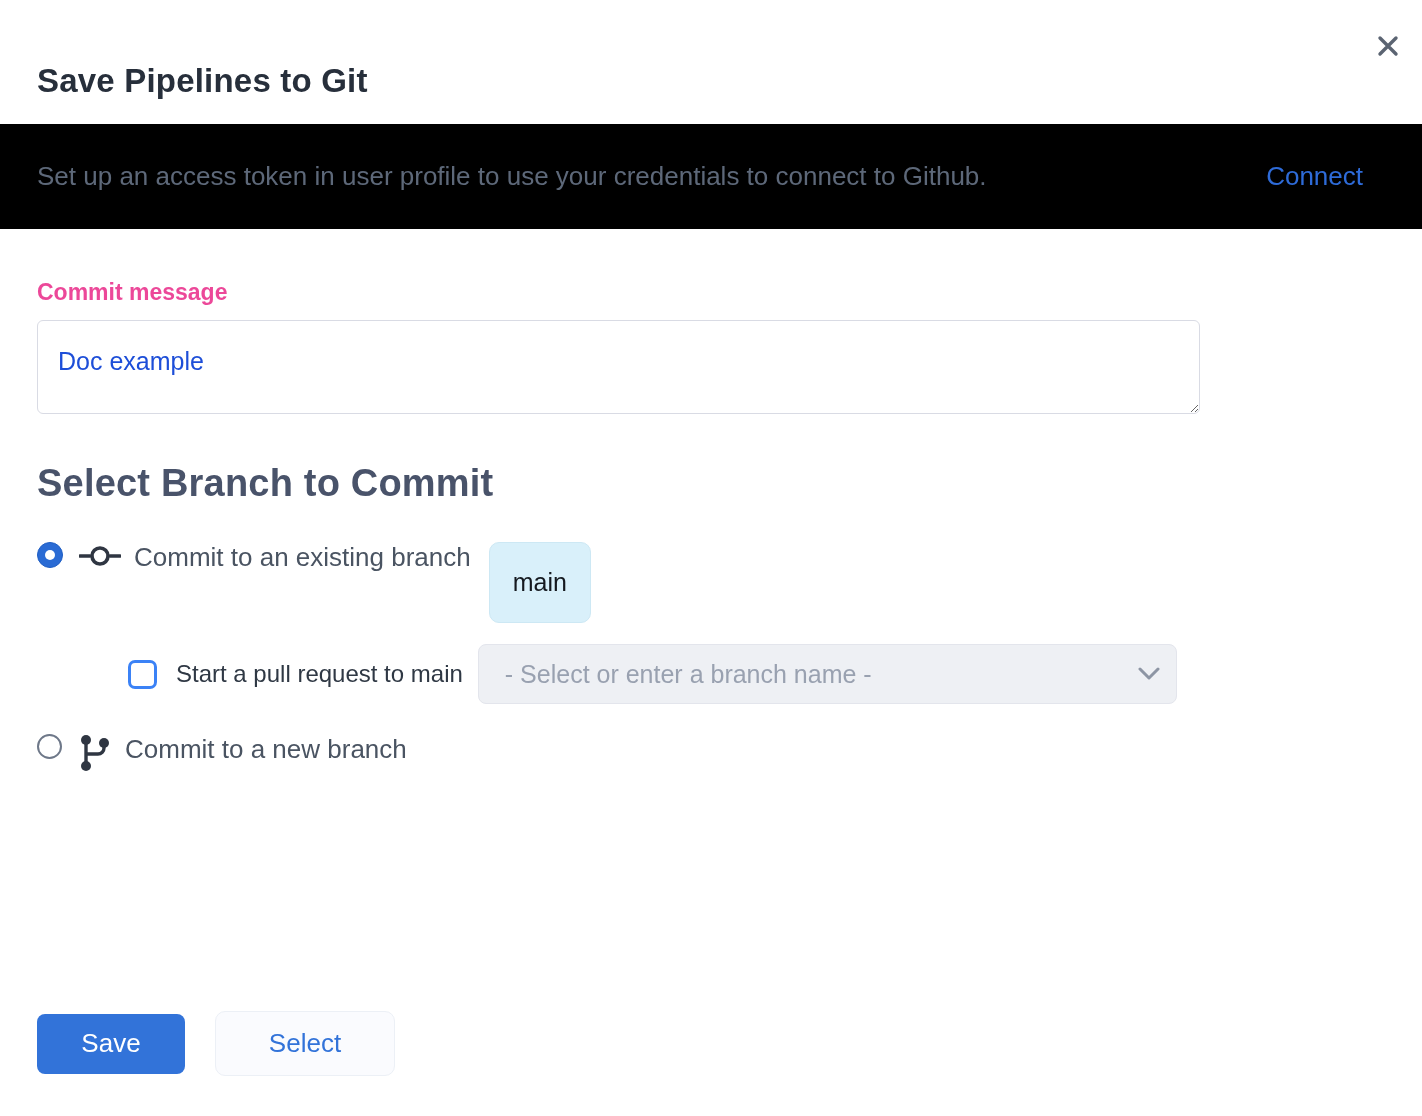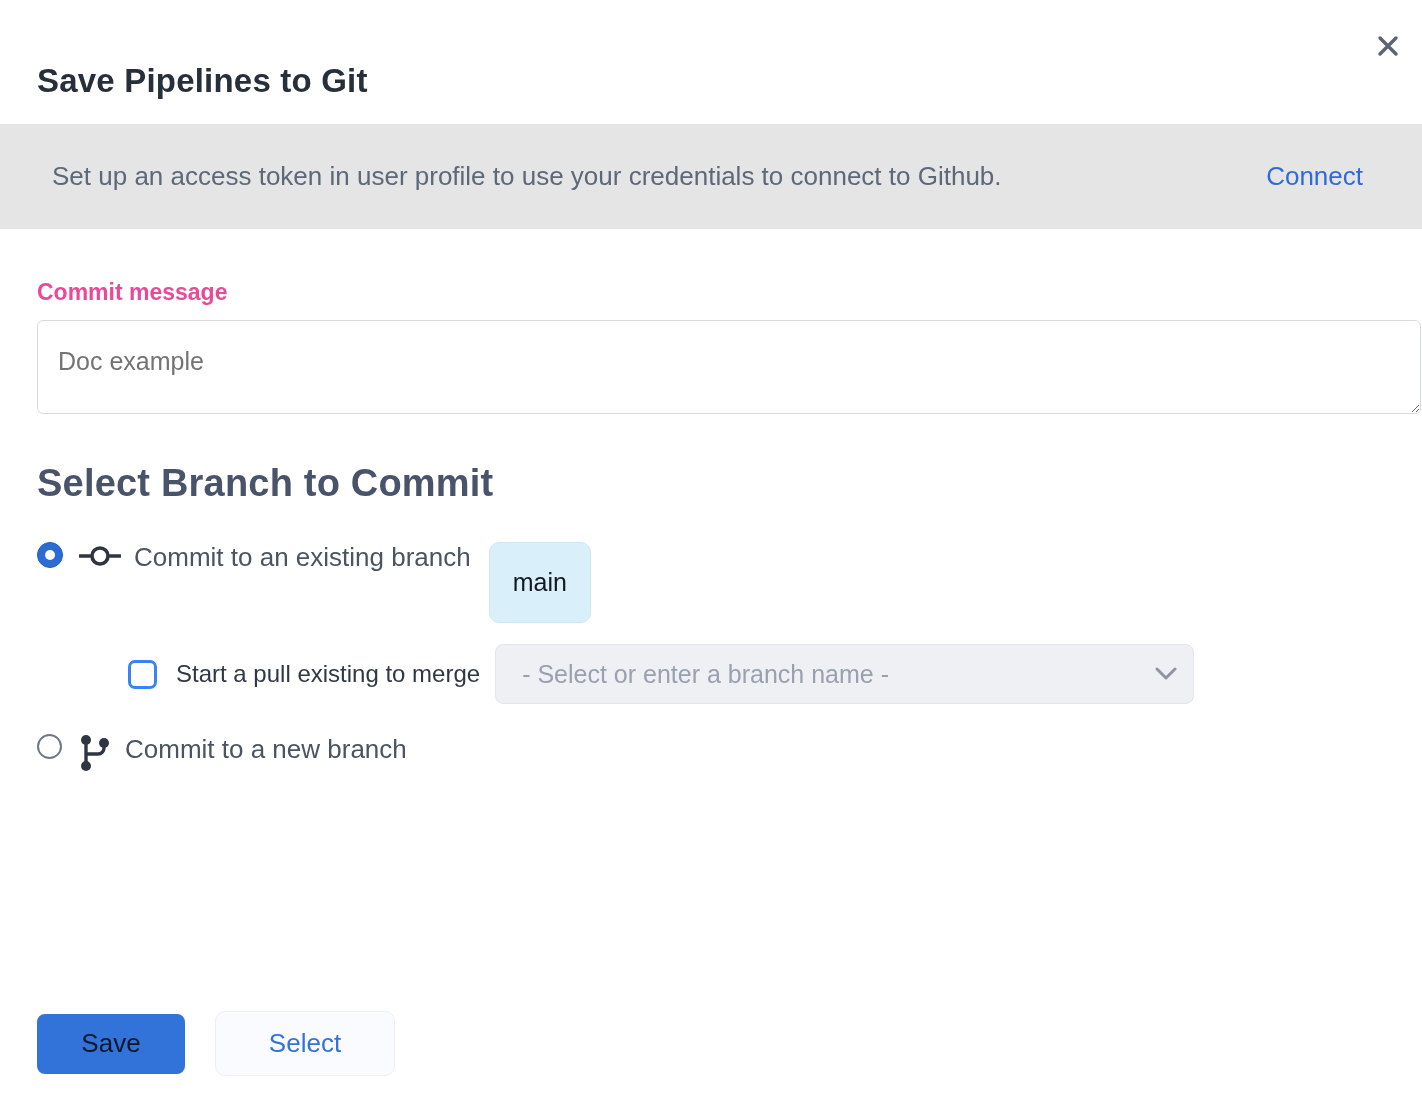--- a/index.html
+++ b/index.html
@@ -28,25 +28,25 @@
     margin: 62px 37px 0 37px;
     font-size: 33px;
     font-weight: 700;
     color: #272f3b;
     letter-spacing: 0.2px;
   }
   .banner {
     margin-top: 24px;
     width: 100%;
     height: 105px;
-    background: #e5e5e5;
+    background: #000000;
     display: flex;
     align-items: center;
     justify-content: space-between;
-    padding: 0 59px 0 52px;
+    padding: 0 59px 0 37px;
   }
   .banner-message {
     font-size: 26px;
     color: #5d6879;
   }
   .banner-action {
     font-size: 26px;
     color: #2e6bd8;
     text-decoration: none;
     cursor: pointer;
@@ -55,28 +55,28 @@
   .content { padding: 0 42px 0 37px; }
   .field-label {
     margin-top: 50px;
     font-size: 23px;
     font-weight: 700;
     color: #ec4899;
   }
   .commit-textarea {
     display: block;
     margin-top: 14px;
-    width: 1384px;
+    width: 1163px;
     height: 94px;
     border: 1px solid #d9dbe4;
     border-radius: 6px;
     padding: 24px 20px;
     font-family: "Liberation Sans", "DejaVu Sans", sans-serif;
     font-size: 25px;
-    color: #737373;
+    color: #1d4ed8;
     resize: both;
     outline: none;
     line-height: 1.3;
   }
   .section-heading {
     margin-top: 48px;
     font-size: 38px;
     font-weight: 700;
     color: #49536a;
     letter-spacing: 0.2px;
@@ -188,21 +188,21 @@
     font-size: 26px;
     cursor: pointer;
     display: flex;
     align-items: center;
     justify-content: center;
   }
   .btn-save {
     width: 148px;
     height: 60px;
     background: #3273d9;
-    color: #0f172a;
+    color: #ffffff;
   }
   .btn-cancel {
     width: 180px;
     height: 65px;
     background: #fafbfe;
     border: 1px solid #ecf0f6;
     border-radius: 10px;
     color: #3273d9;
   }
 </style>
@@ -241,21 +241,21 @@
           <line x1="1" y1="14" x2="11" y2="14" stroke="#2f3642" stroke-width="3.6" stroke-linecap="round"></line>
           <line x1="31" y1="14" x2="41" y2="14" stroke="#2f3642" stroke-width="3.6" stroke-linecap="round"></line>
         </svg>
       </span>
       <span class="option-label">Commit to an existing branch</span>
       <span class="branch-badge">main</span>
     </div>
 
     <div class="sub-row">
       <span class="checkbox"></span>
-      <span class="checkbox-label">Start a pull existing to merge</span>
+      <span class="checkbox-label">Start a pull request to main</span>
       <div class="branch-select">
         <span class="branch-select-placeholder">- Select or enter a branch name -</span>
         <span style="display:flex;">
           <svg width="22" height="14" viewBox="0 0 22 14">
             <polyline points="2,2 11,11 20,2" fill="none" stroke="#8d95a4" stroke-width="3" stroke-linecap="round" stroke-linejoin="round"></polyline>
           </svg>
         </span>
       </div>
     </div>
 

